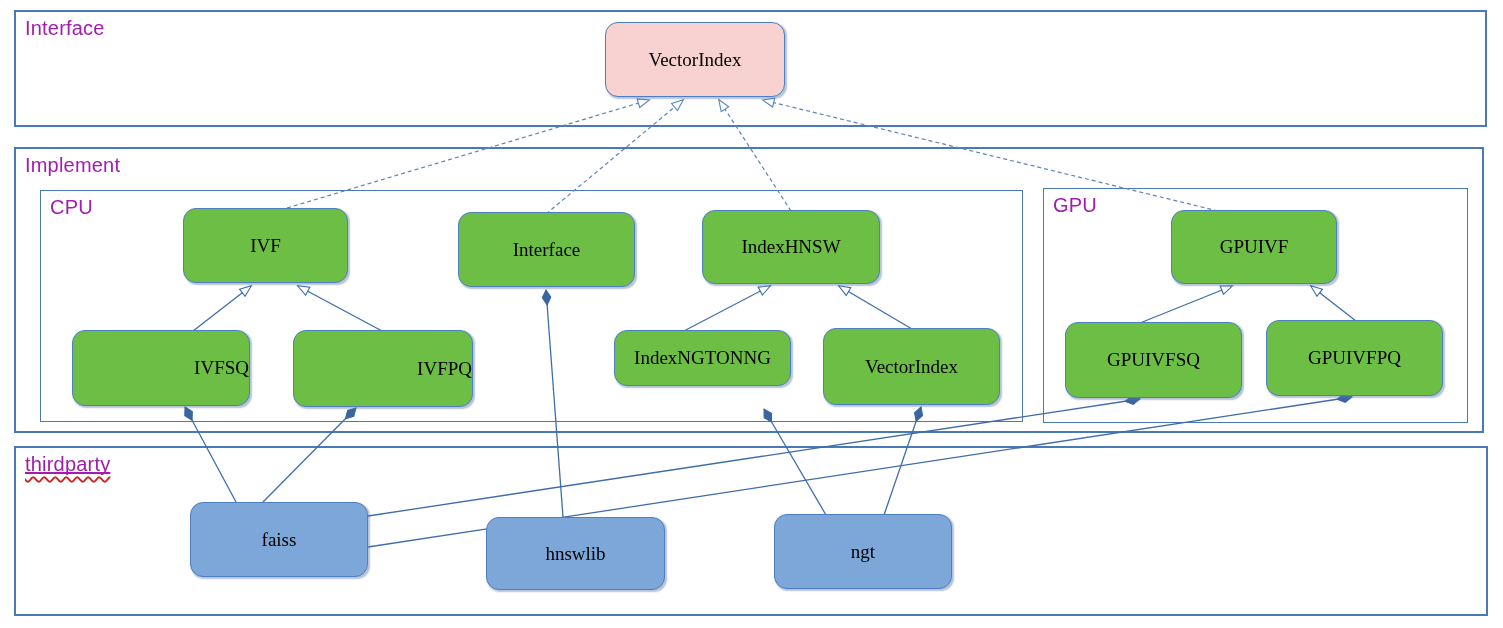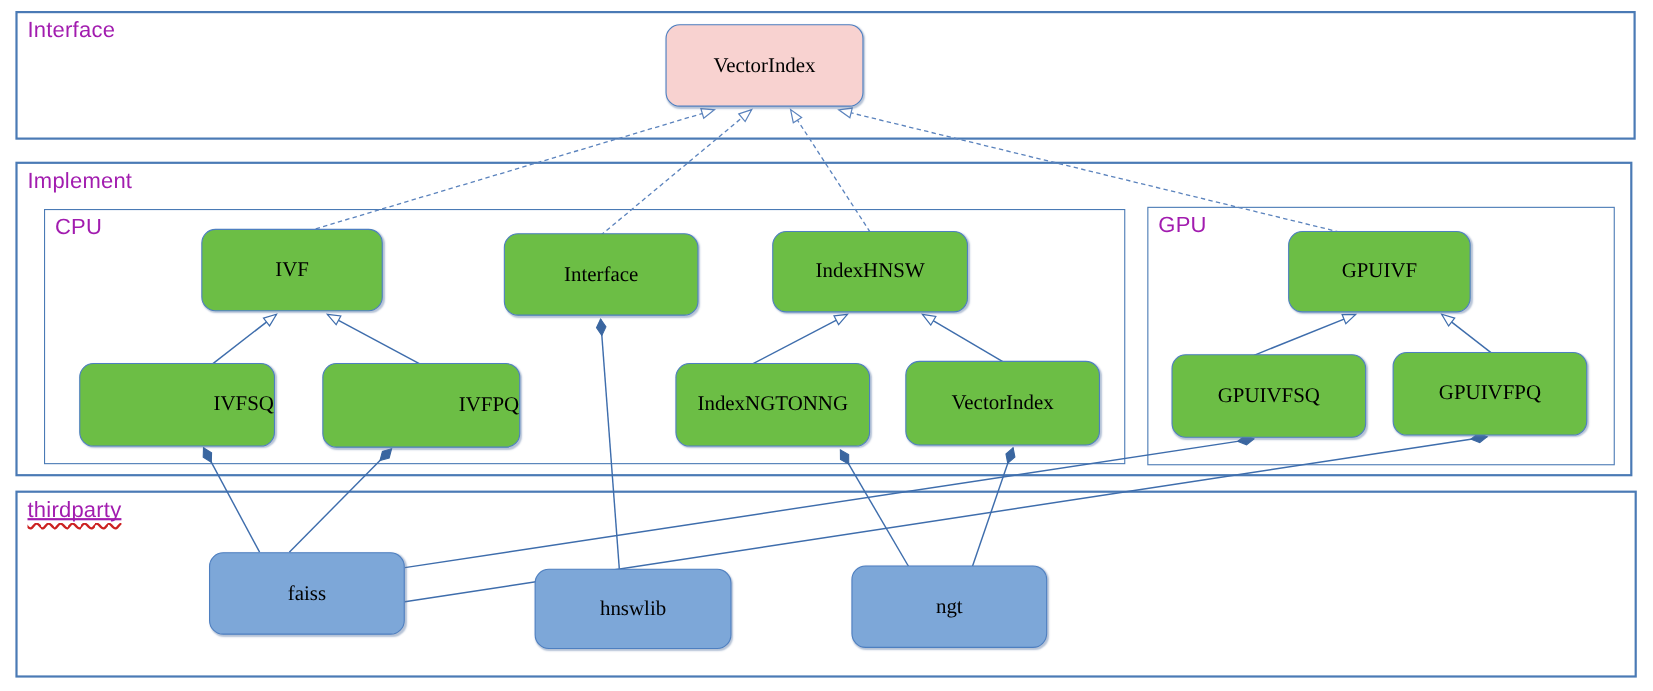--- a/index.html
+++ b/index.html
@@ -141,21 +141,21 @@
   </div>
 
   <div class="node green" style="left:72px; top:330px; width:178px; height:76px;justify-content:flex-end;">
     <span>IVFSQ</span>
   </div>
 
   <div class="node green" style="left:293px; top:330px; width:180px; height:77px;justify-content:flex-end;">
     <span>IVFPQ</span>
   </div>
 
-  <div class="node green" style="left:614px; top:330px; width:177px; height:76px;">
+  <div class="node green" style="left:614px; top:330px; width:177px; height:56px;">
     <span>IndexNGTONNG</span>
   </div>
 
   <div class="node green" style="left:823px; top:328px; width:177px; height:77px;">
     <span>VectorIndex</span>
   </div>
 
   <div class="node green" style="left:1266px; top:320px; width:177px; height:76px;">
     <span>GPUIVFPQ</span>
   </div>

